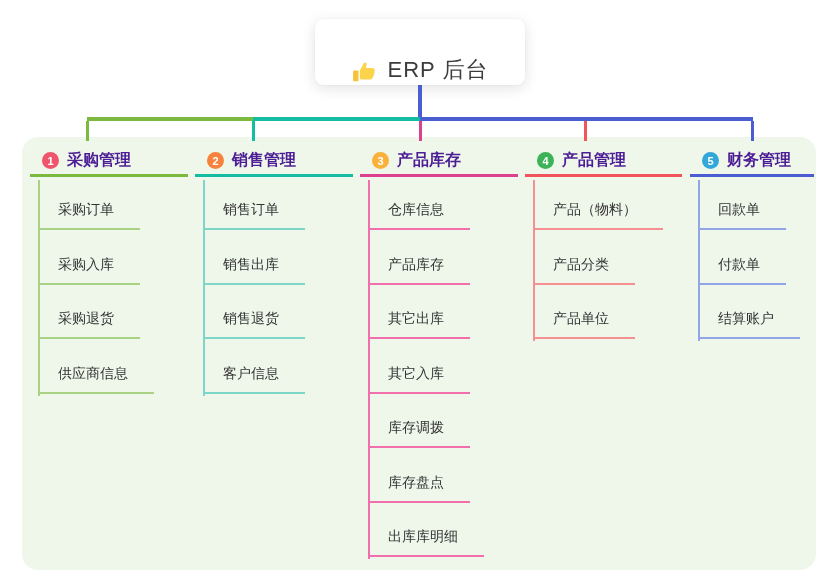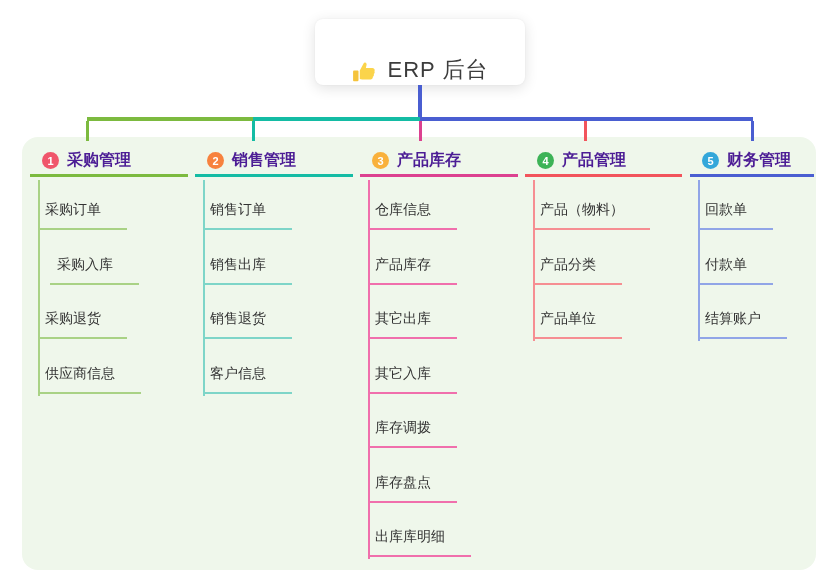--- a/index.html
+++ b/index.html
@@ -38,21 +38,21 @@
     font-weight:bold; display:flex; align-items:center; justify-content:center;
     margin-right:8px; flex:0 0 auto;
   }
   .branch-label { font-size:16px; font-weight:600; color:#4c1d95; white-space:nowrap; }
   .spine { position:absolute; left:8px; top:33px; width:2px; }
   .children { position:absolute; left:8px; top:33px; list-style:none; }
   .child { position:relative; height:54.5px; }
   .child:first-child { height:50px; }
   .child-label {
     position:absolute; left:0; bottom:0; white-space:nowrap;
-    font-size:14px; color:#333; padding:0 26px 9px 7px;
+    font-size:14px; color:#333; padding:0 26px 9px 20px;
   }
 </style>
 </head>
 <body>
 
 <div class="canvas">
 
   <div class="panel"></div>
 
   <div class="root-card">
@@ -82,21 +82,21 @@
         <div class="branch-header" style="border-bottom: 3px solid rgb(124, 186, 63);">
           <span class="badge" style="background: rgb(240, 86, 107);">1</span>
           <span class="branch-label">采购管理</span>
         </div>
         <div class="spine" style="background: rgb(169, 210, 133); height: 215.5px;"></div>
         <ul class="children">
           <li class="child">
             <span class="child-label" style="border-bottom: 2px solid rgb(169, 210, 133);">采购订单</span>
           </li>
           <li class="child">
-            <span class="child-label" style="border-bottom: 2px solid rgb(169, 210, 133); margin-left: 12px;">采购入库</span>
+            <span class="child-label" style="border-bottom: 2px solid rgb(169, 210, 133);">采购入库</span>
           </li>
           <li class="child">
             <span class="child-label" style="border-bottom: 2px solid rgb(169, 210, 133);">采购退货</span>
           </li>
           <li class="child">
             <span class="child-label" style="border-bottom: 2px solid rgb(169, 210, 133);">供应商信息</span>
           </li>
         </ul>
       </div>
       <div class="branch-col" style="left: 195px; width: 158px;">

